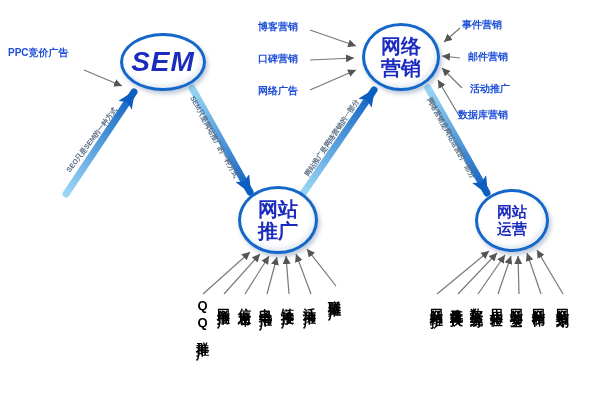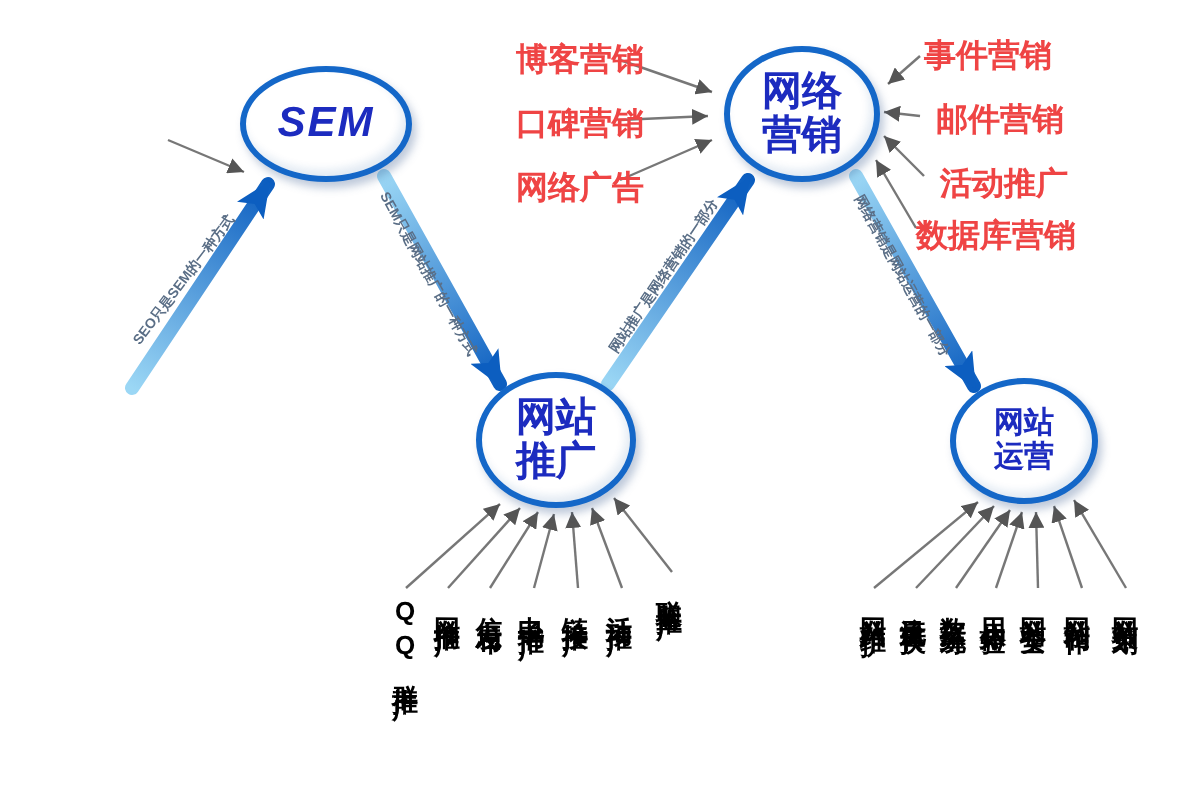--- a/index.html
+++ b/index.html
@@ -7,32 +7,32 @@
   body { font-family:"Liberation Sans", sans-serif; }
   .canvas { position:relative; width:600px; height:400px; background:#ffffff; overflow:hidden; }
   svg.arrows { position:absolute; left:0; top:0; width:600px; height:400px; }
 
   .node {
     position:absolute; background:#ffffff; border:3px solid #1467c8; border-radius:50%;
     display:flex; flex-direction:column; align-items:center; justify-content:center;
     color:#1c2bbf; font-weight:bold; text-align:center;
     box-shadow:2px 3px 4px rgba(70,100,150,.35), inset -2px -3px 4px rgba(20,80,160,.12);
   }
-  .node .en { font-style:italic; font-size:21px; letter-spacing:1px; }
+  .node .en { font-style:italic; font-size:28px; letter-spacing:1px; }
   .node .zh { font-size:20px; line-height:1.12; }
 
   .node-seo        { left:5px;   top:191px; width:82px; height:54px; }
   .node-seo .en    { font-size:19px; }
   .node-sem        { left:120px; top:33px;  width:86px; height:58px; }
   .node-promotion  { left:238px; top:186px; width:80px; height:68px; }
   .node-marketing  { left:362px; top:23px;  width:78px; height:68px; }
   .node-operation  { left:475px; top:189px; width:74px; height:63px; }
   .node-operation .zh { font-size:15px; }
 
-  .hlabel { position:absolute; font-weight:bold; font-size:16px; color:#ef4444; white-space:nowrap; }
+  .hlabel { position:absolute; font-weight:bold; font-size:10px; color:#1d4ed8; white-space:nowrap; }
   .vlabel {
     position:absolute; writing-mode:vertical-rl; text-orientation:upright;
     font-weight:bold; font-size:13px; color:#000; letter-spacing:2px; line-height:1;
   }
   .caption {
     position:absolute; font-size:7px; color:#5a6e86; white-space:nowrap;
     transform-origin:center; font-weight:bold;
   }
 </style>
 </head>
@@ -112,20 +112,21 @@
   </div>
   <div class="node node-marketing">
     <span class="zh">网络</span>
     <span class="zh">营销</span>
   </div>
   <div class="node node-operation">
     <span class="zh">网站</span>
     <span class="zh">运营</span>
   </div>
 
+  <div class="hlabel" style="left:8px; top:46px;">PPC竞价广告</div>
 
   <div class="caption" style="left:92px; top:140px; transform:translate(-50%,-50%) rotate(-53deg);">SEO只是SEM的一种方式</div>
   <div class="caption" style="left:214px; top:137px; transform:translate(-50%,-50%) rotate(61deg);">SEM只是网站推广的一种方式</div>
   <div class="caption" style="left:332px; top:138px; transform:translate(-50%,-50%) rotate(-56deg);">网站推广是网络营销的一部分</div>
   <div class="caption" style="left:451px; top:138px; transform:translate(-50%,-50%) rotate(61deg);">网络营销是网站运营的一部分</div>
 
   <div class="hlabel" style="left:258px; top:20px;">博客营销</div>
   <div class="hlabel" style="left:258px; top:52px;">口碑营销</div>
   <div class="hlabel" style="left:258px; top:84px;">网络广告</div>
 

